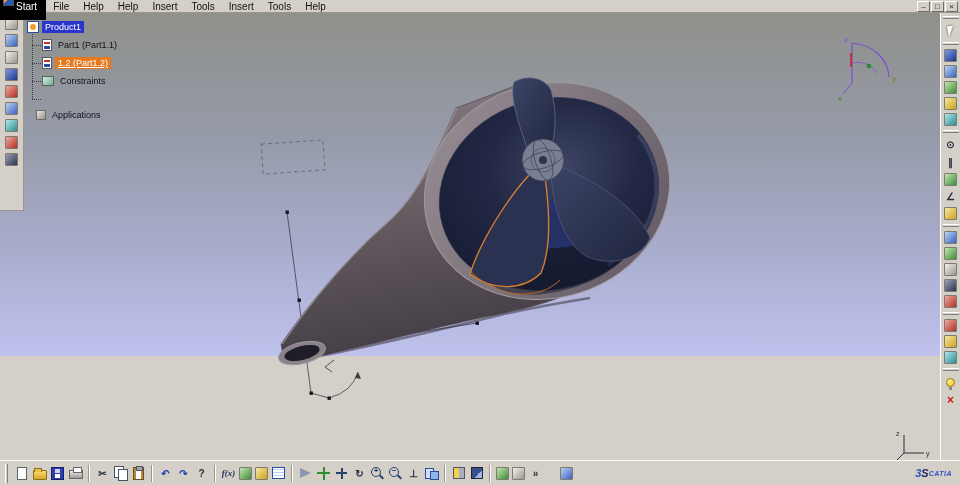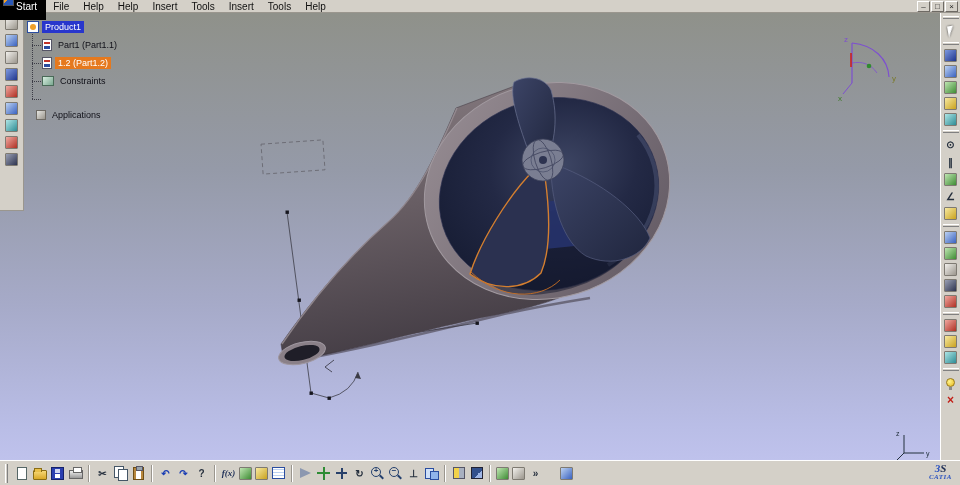--- a/index.html
+++ b/index.html
@@ -12,33 +12,33 @@
   .start-btn { background:#000; color:#fff; height:27px; padding:0 9px 0 16px;
     display:flex; align-items:center; position:relative; }
   .start-btn::before { content:""; position:absolute; left:3px; top:2px; width:9px; height:9px;
     background:linear-gradient(135deg,#f0a028 40%,#2a58b8 40%); border:1px solid #555; }
   .menu-item { padding:4px 7px; color:#101010; cursor:default; }
   .win-controls { margin-left:auto; display:flex; gap:1px; padding-right:2px; }
   .win-btn { width:13px; height:11px; background:#d4d0c8; border:1px solid;
     border-color:#fff #6e6a64 #6e6a64 #fff; font-size:8px; line-height:9px; text-align:center; color:#222; }
 
   
-  .viewport { position:absolute; top:13px; left:0; width:940px; height:447px; z-index:1;
+  .viewport { position:absolute; top:13px; left:0; width:940px; height:343px; z-index:1;
     background:linear-gradient(180deg,#8f918a 0%,#959aa8 35%,#a6aac8 65%,#b9bde6 92%,#bfc2ec 100%); }
   .model-svg { position:absolute; inset:0; z-index:1; }
   .compass-svg { position:absolute; left:836px; top:20px; z-index:2; }
   .triad-svg { position:absolute; left:890px; top:414px; z-index:2; }
 
   
   .tree { position:absolute; left:27px; top:7px; width:170px; height:100px; z-index:3;
     font-size:9px; color:#101018; }
   .trow { position:absolute; display:flex; align-items:center; gap:3px; height:14px; white-space:nowrap; }
   .tlabel { padding:1px 3px; }
   .sel-blue { background:#2836cc; color:#fff; }
-  .sel-orange { background:#e5791e; color:#fff; }
+  .sel-orange { background:#e5791e; color:#fff;text-decoration:underline; }
   .tline { position:absolute; left:5px; top:11px; height:68px; border-left:1px dotted #3c3c46; }
   .tstub { position:absolute; left:5px; width:9px; border-top:1px dotted #3c3c46; }
   .ico-product { width:12px; height:12px; background:#fff; border:1px solid #2a4da0; position:relative; flex:0 0 auto; }
   .ico-product::before { content:""; position:absolute; inset:2px; background:#f0a028; border-radius:50%; }
   .ico-part { width:10px; height:12px; background:#fff; border:1px solid #556; position:relative; flex:0 0 auto; }
   .ico-part::before { content:""; position:absolute; left:1px; top:2px; width:6px; height:2px; background:#c23328; }
   .ico-part::after { content:""; position:absolute; left:1px; top:6px; width:6px; height:3px; background:#2a4da0; }
   .ico-constraints { width:12px; height:10px; background:linear-gradient(135deg,#d8eee0,#7aa890);
     border:1px solid #4a6a58; flex:0 0 auto; }
   .ico-apps { width:10px; height:10px; background:linear-gradient(135deg,#e6e6e2,#9a958c); border:1px solid #6e6a64; flex:0 0 auto; }
@@ -109,21 +109,21 @@
   .views::after { content:""; position:absolute; left:6px; top:5px; width:7px; height:7px; background:#8fb4ec; border:1px solid #2a4da0; }
   .halfsq { width:12px; height:12px; border:1px solid #556; background:linear-gradient(90deg,#f2d24a 50%,#a8b0c0 50%); }
   .swap { width:12px; height:12px; border:1px solid #223; background:linear-gradient(135deg,#33508c 60%,#9fb6e6 60%); }
   .cursor { width:0; height:0; border-top:11px solid #fff; border-right:6px solid transparent;
     filter:drop-shadow(0 0 1px #333); transform:rotate(-10deg); margin-top:2px; }
   .bulb { width:9px; height:9px; border-radius:50%; border:1px solid #98791a;
     background:radial-gradient(circle at 35% 35%,#fff48a,#e8b81e); position:relative; }
   .bulb::after { content:""; position:absolute; left:2px; top:8px; width:3px; height:3px; background:#8a8a8a; }
 
   
-  .logo { margin-left:auto; margin-right:4px; display:flex; flex-direction:column; align-items:center; line-height:9px;font-family:Liberation Serif, serif; }
+  .logo { margin-left:auto; margin-right:4px; display:flex; flex-direction:row; align-items:center; line-height:9px; }
   .logo-mark { font-weight:bold; font-style:italic; font-size:11px; }
   .l3 { color:#2a52c0; } .ls { color:#1a2a52; }
   .logo-text { font-size:7px; font-style:italic; font-weight:bold; color:#2a52c0; letter-spacing:0.5px; }
 </style>
 </head>
 <body>
 
 <div class="menubar">
   <div class="start-btn">
       <span>Start</span>

